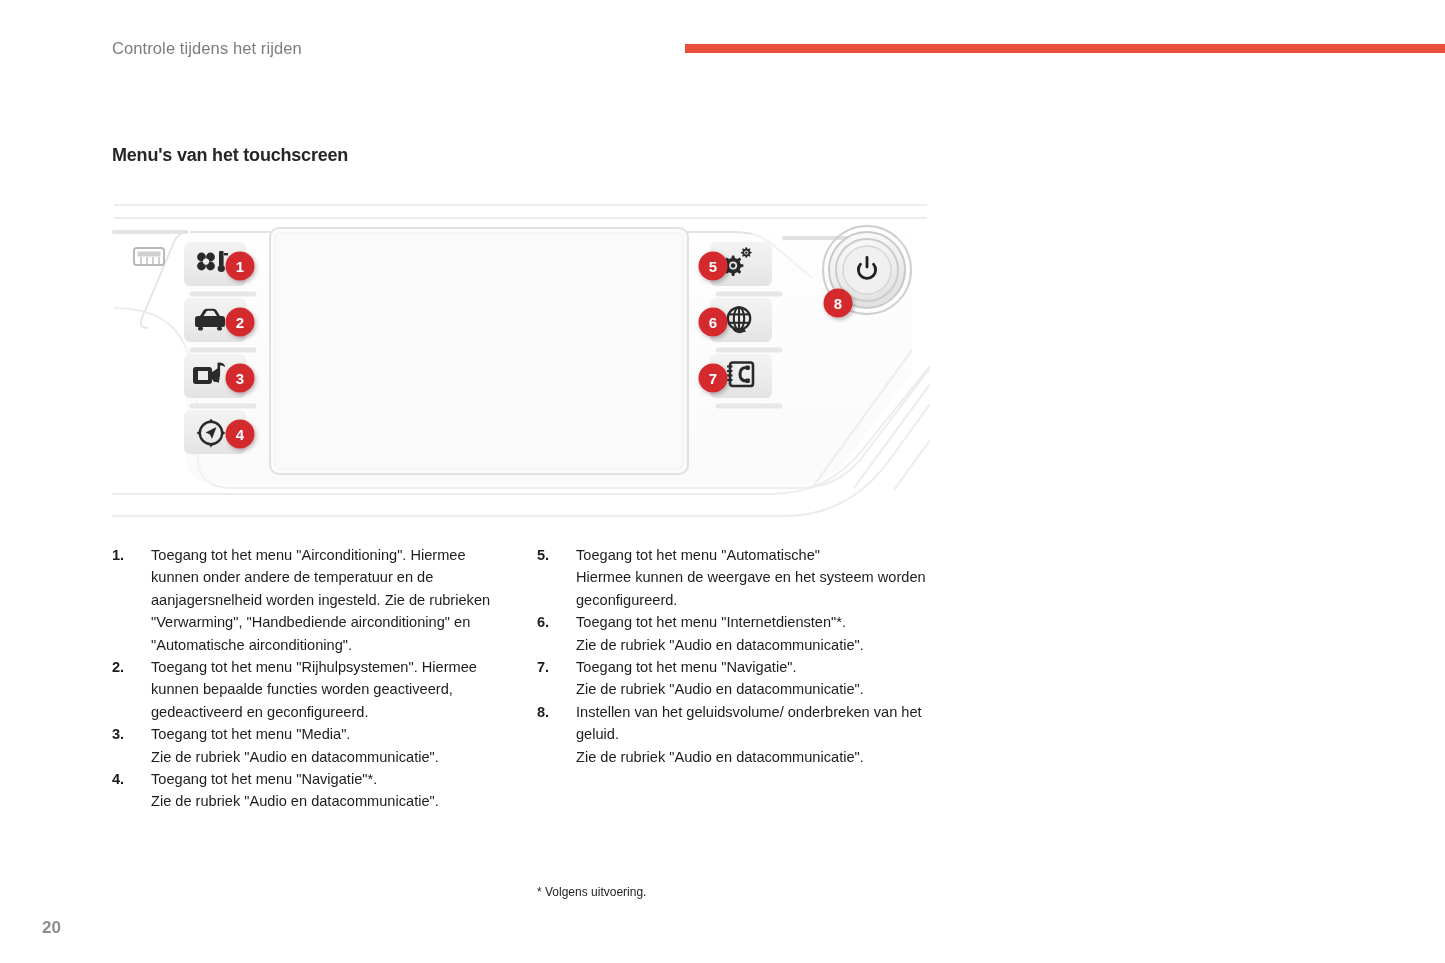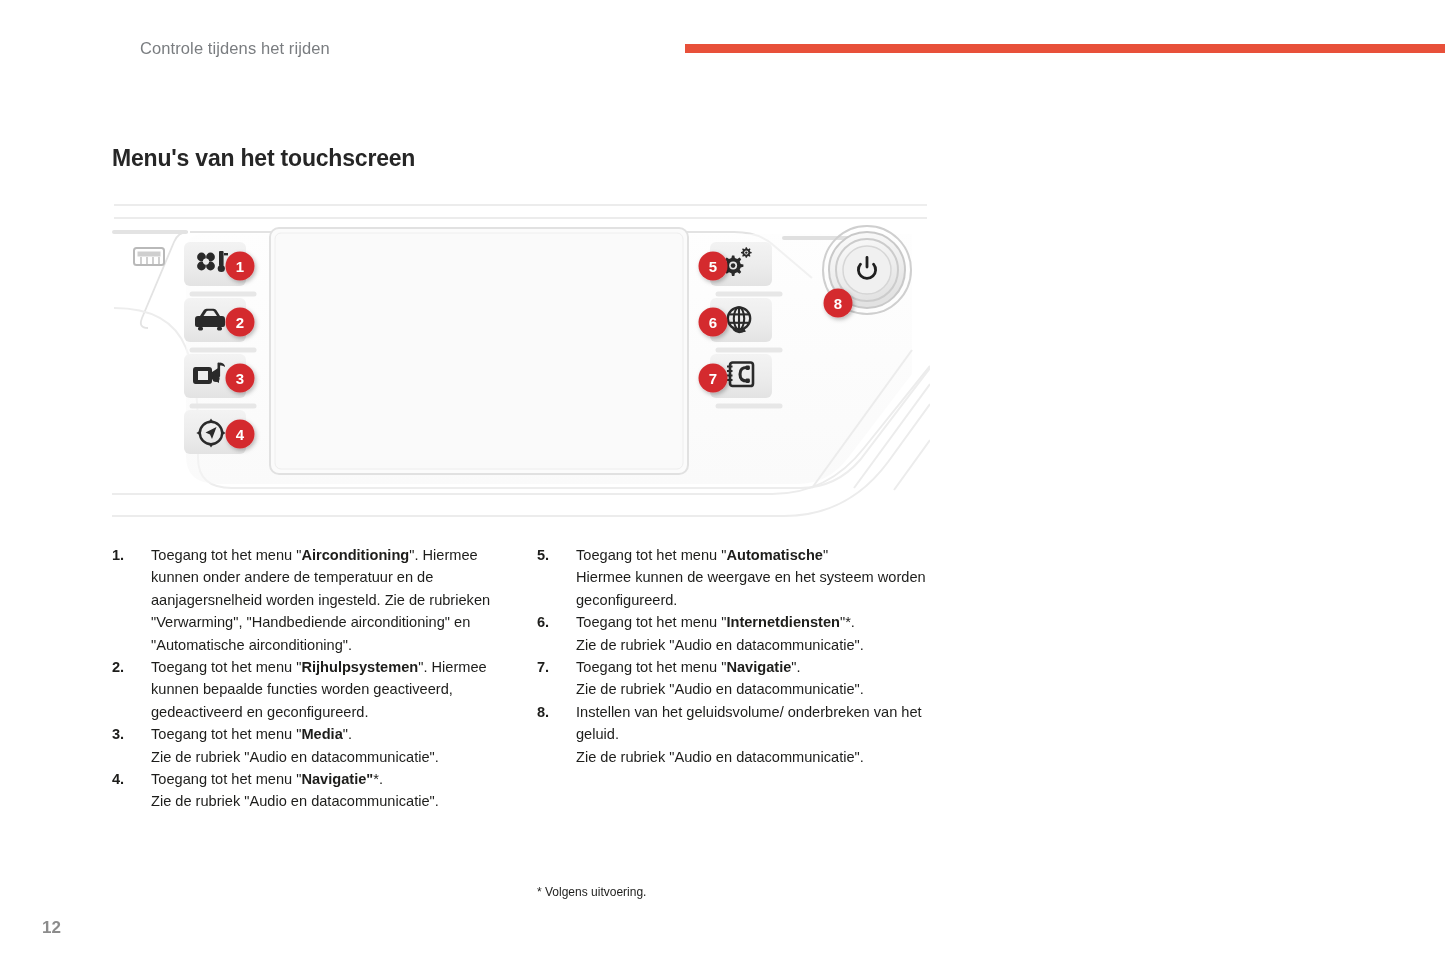--- a/index.html
+++ b/index.html
@@ -24,37 +24,36 @@
     height: 80px;
   }
   .header-title {
     position: absolute;
     left: 112px;
     top: 39px;
     font-size: 16.5px;
     color: #7a7d80;
     letter-spacing: 0.1px;
     white-space: nowrap;
-    margin-left: 28px;
   }
   .header-rule {
     position: absolute;
     left: 685px;
     top: 44px;
     width: 760px;
     height: 9px;
     background: #e8503a;
   }
 
   
   .page-title {
     position: absolute;
     left: 112px;
     top: 145px;
-    font-size: 23px;
+    font-size: 18px;
     font-weight: bold;
     color: #262626;
     letter-spacing: -0.2px;
     white-space: nowrap;
   }
 
   
   .illus {
     position: absolute;
     left: 112px;
@@ -82,21 +81,21 @@
   }
   .item .num {
     position: absolute;
     left: 0;
     top: 0;
     font-weight: bold;
     font-size: 14.6px;
     color: #1d1d1b;
   }
   .item .txt { display: block; }
-  .item b { font-weight: bold; text-align: right; }
+  .item b { font-weight: normal; text-align: right; }
 
   .footnote {
     position: absolute;
     left: 537px;
     top: 885px;
     font-size: 12px;
     color: #1d1d1b;
     white-space: nowrap;
   }
 
@@ -367,13 +366,13 @@
     <span class="txt">Toegang tot het menu "<b>Navigatie</b>".<br>Zie de rubriek "Audio en datacommunicatie".</span>
   </div>
   <div class="item">
     <span class="num">8.</span>
     <span class="txt">Instellen van het geluidsvolume/ onderbreken van het geluid.<br>Zie de rubriek "Audio en datacommunicatie".</span>
   </div>
 </div>
 
 <div class="footnote">* Volgens uitvoering.</div>
 
-<div class="page-num">12</div>
+<div class="page-num">20</div>
 
 </body></html>

